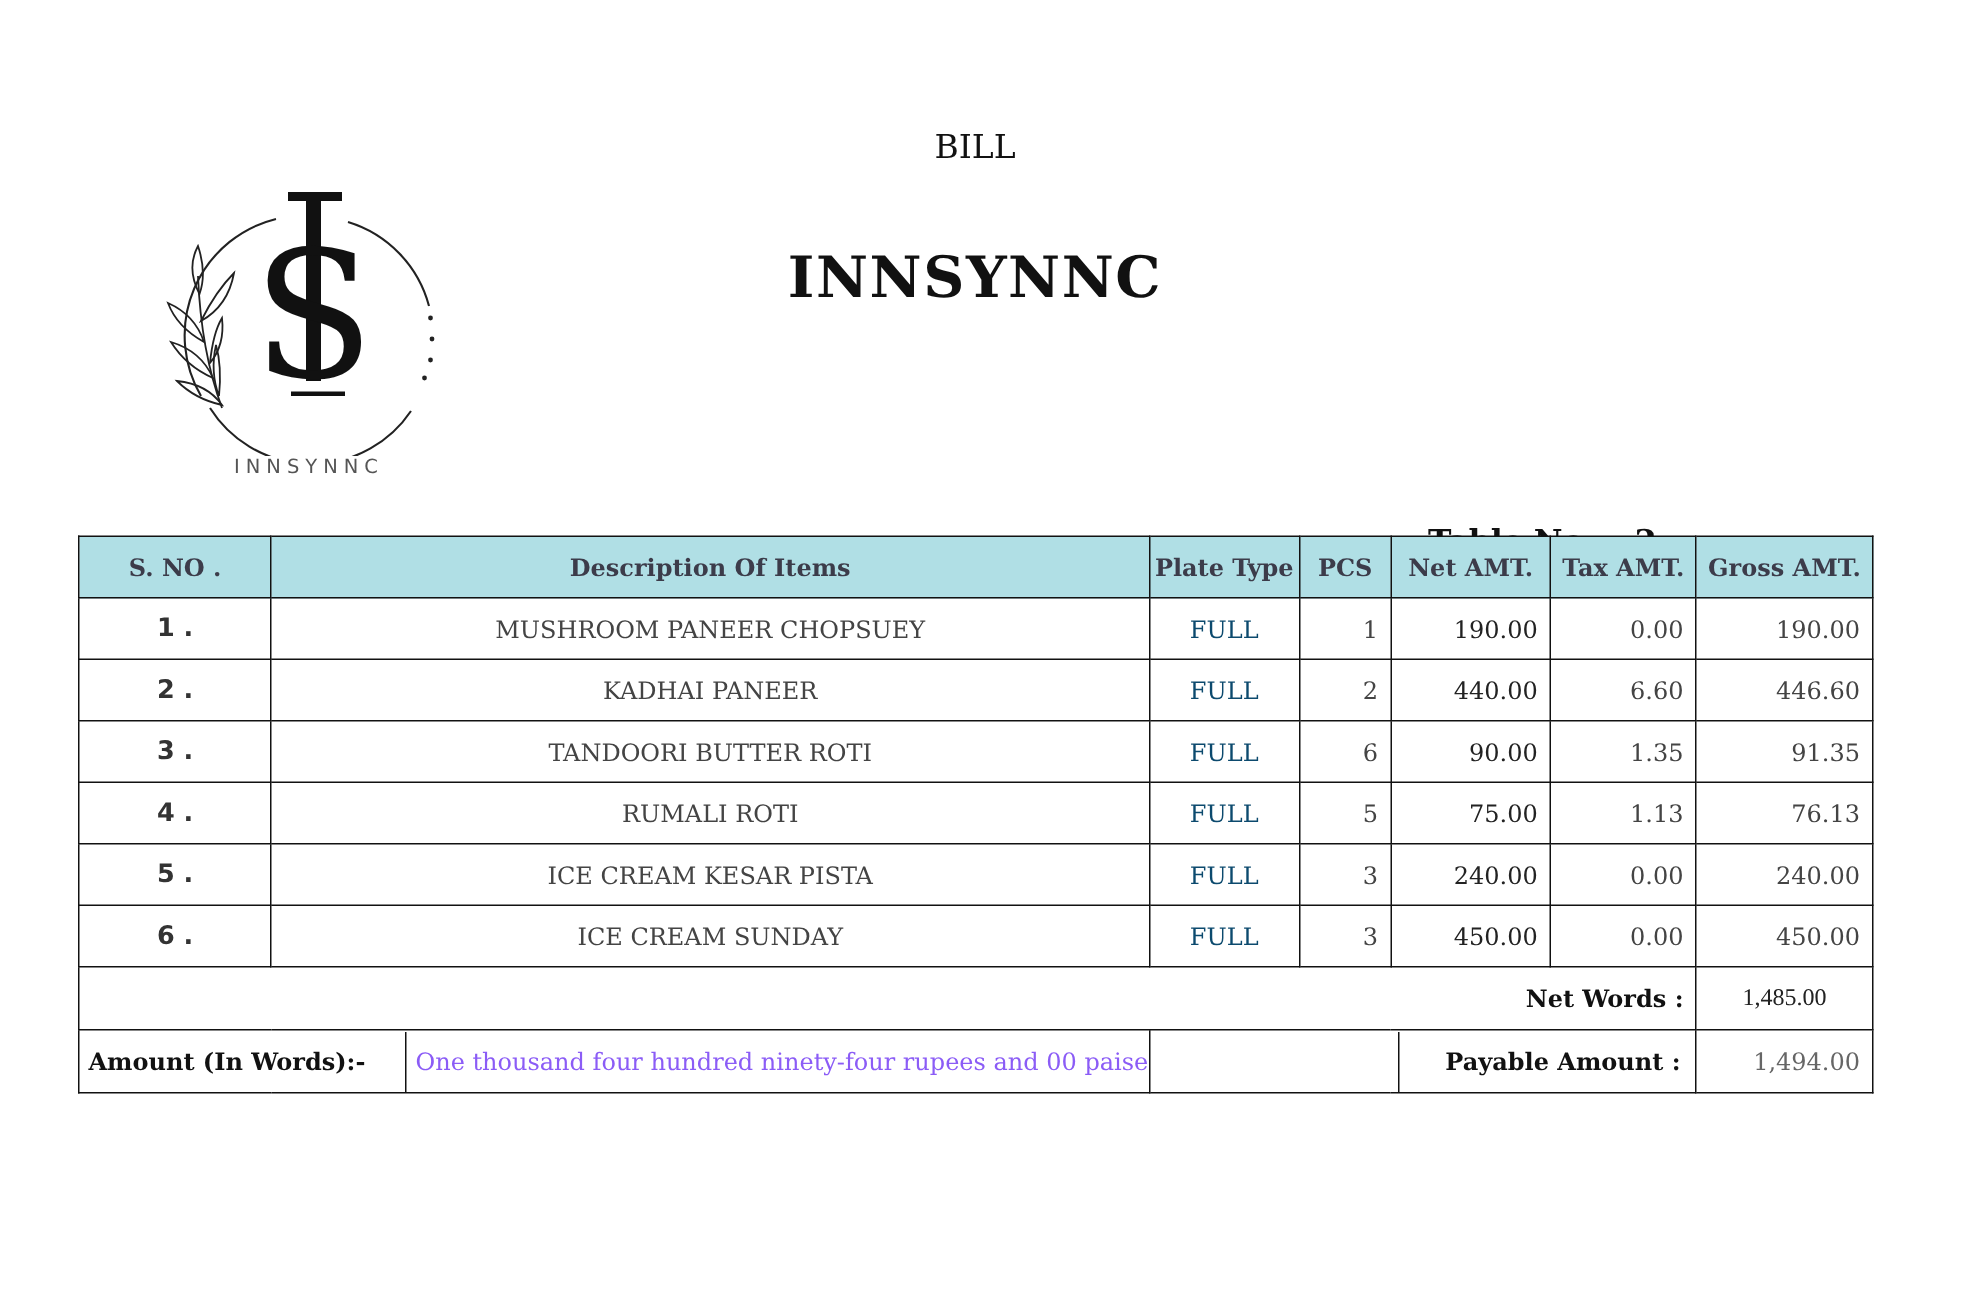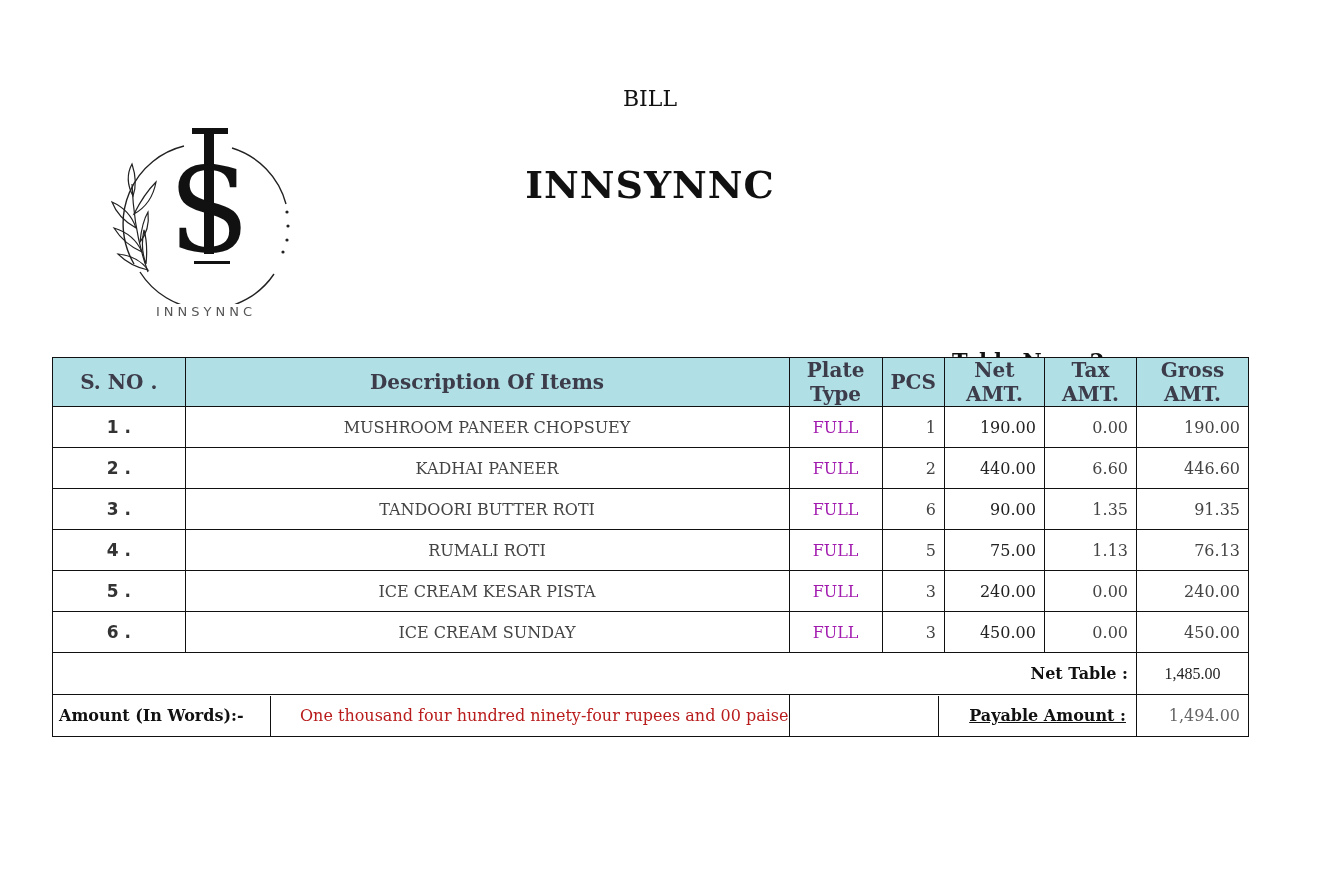--- a/index.html
+++ b/index.html
@@ -35,27 +35,27 @@
     }
     .table-no .num { margin-left: 12px; }
 
     table.bill {
       position: absolute; left: 52px; top: 357px;
       width: 1197px; border-collapse: collapse;
       font-size: 16px; color: #444;
     }
     table.bill th, table.bill td { border: 1.5px solid #111; }
     table.bill th {
-      background: #b0dfe5; height: 41px; font-size: 20px;
+      background: #b0dfe5; height: 41px; font-size: 16px;
       font-weight: bold; color: #3c3c4a; text-align: center;
     }
     table.bill td { height: 41px; padding: 0 8px; }
     td.sno { text-align: center; font-family: "DejaVu Sans", sans-serif; font-weight: bold; font-size: 17px; color: #333; }
     td.desc { text-align: center; }
-    td.plate { text-align: center; color: #a21caf; }
+    td.plate { text-align: center; color: #0c4a6e; }
     td.num { text-align: right; }
     td.net { color: #222; }
     tr.summary td { height: 42px; }
     td.sum-label { text-align: right; font-weight: bold; color: #111; font-size: 16px; }
     td.sum-value { text-align: center; color: #222; font-size: 16px; font-family: Liberation Serif, serif; }
     td.payable-value { color: #666; text-align: right; }
   </style>
 </head>
 <body>
 
@@ -171,33 +171,33 @@
         <td class="sno">6 .</td>
         <td class="desc">ICE CREAM SUNDAY</td>
         <td class="plate">FULL</td>
         <td class="num">3</td>
         <td class="num net">450.00</td>
         <td class="num">0.00</td>
         <td class="num">450.00</td>
       </tr>
 
       <tr class="summary">
-        <td colspan="6" class="sum-label">Net Table :</td>
+        <td colspan="6" class="sum-label">Net Words :</td>
         <td class="sum-value">1,485.00</td>
       </tr>
       <tr class="summary">
         <td colspan="2" style="padding:0;">
-          <div style="display:flex; height:40px; align-items:center;gap:23px;">
+          <div style="display:flex; height:40px; align-items:center;">
             <div class="words-label" style="width:218px; height:100%; display:flex; align-items:center; border-right:1.5px solid #111; padding-left:6px; font-weight:bold; color:#111;">Amount (In Words):-</div>
-            <div class="words-text" style="padding-left:6px; white-space:nowrap; color:#b91c1c;">One thousand four hundred ninety-four rupees and 00 paise</div>
+            <div class="words-text" style="padding-left:6px; white-space:nowrap; color:#8b5cf6;">One thousand four hundred ninety-four rupees and 00 paise</div>
           </div>
         </td>
         <td colspan="4" style="padding:0;">
           <div style="display:flex; height:40px; align-items:center;">
             <div style="flex:1;"></div>
-            <div style="width:198px; height:100%; display:flex; align-items:center; justify-content:flex-end; padding-right:10px; border-left:1.5px solid #111; font-weight:bold; color:#111; white-space:nowrap;text-decoration:underline;">Payable Amount :</div>
+            <div style="width:198px; height:100%; display:flex; align-items:center; justify-content:flex-end; padding-right:10px; border-left:1.5px solid #111; font-weight:bold; color:#111; white-space:nowrap;">Payable Amount :</div>
           </div>
         </td>
         <td class="payable-value">1,494.00</td>
       </tr>
     </tbody>
   </table>
 </div>
 
 </body></html>

